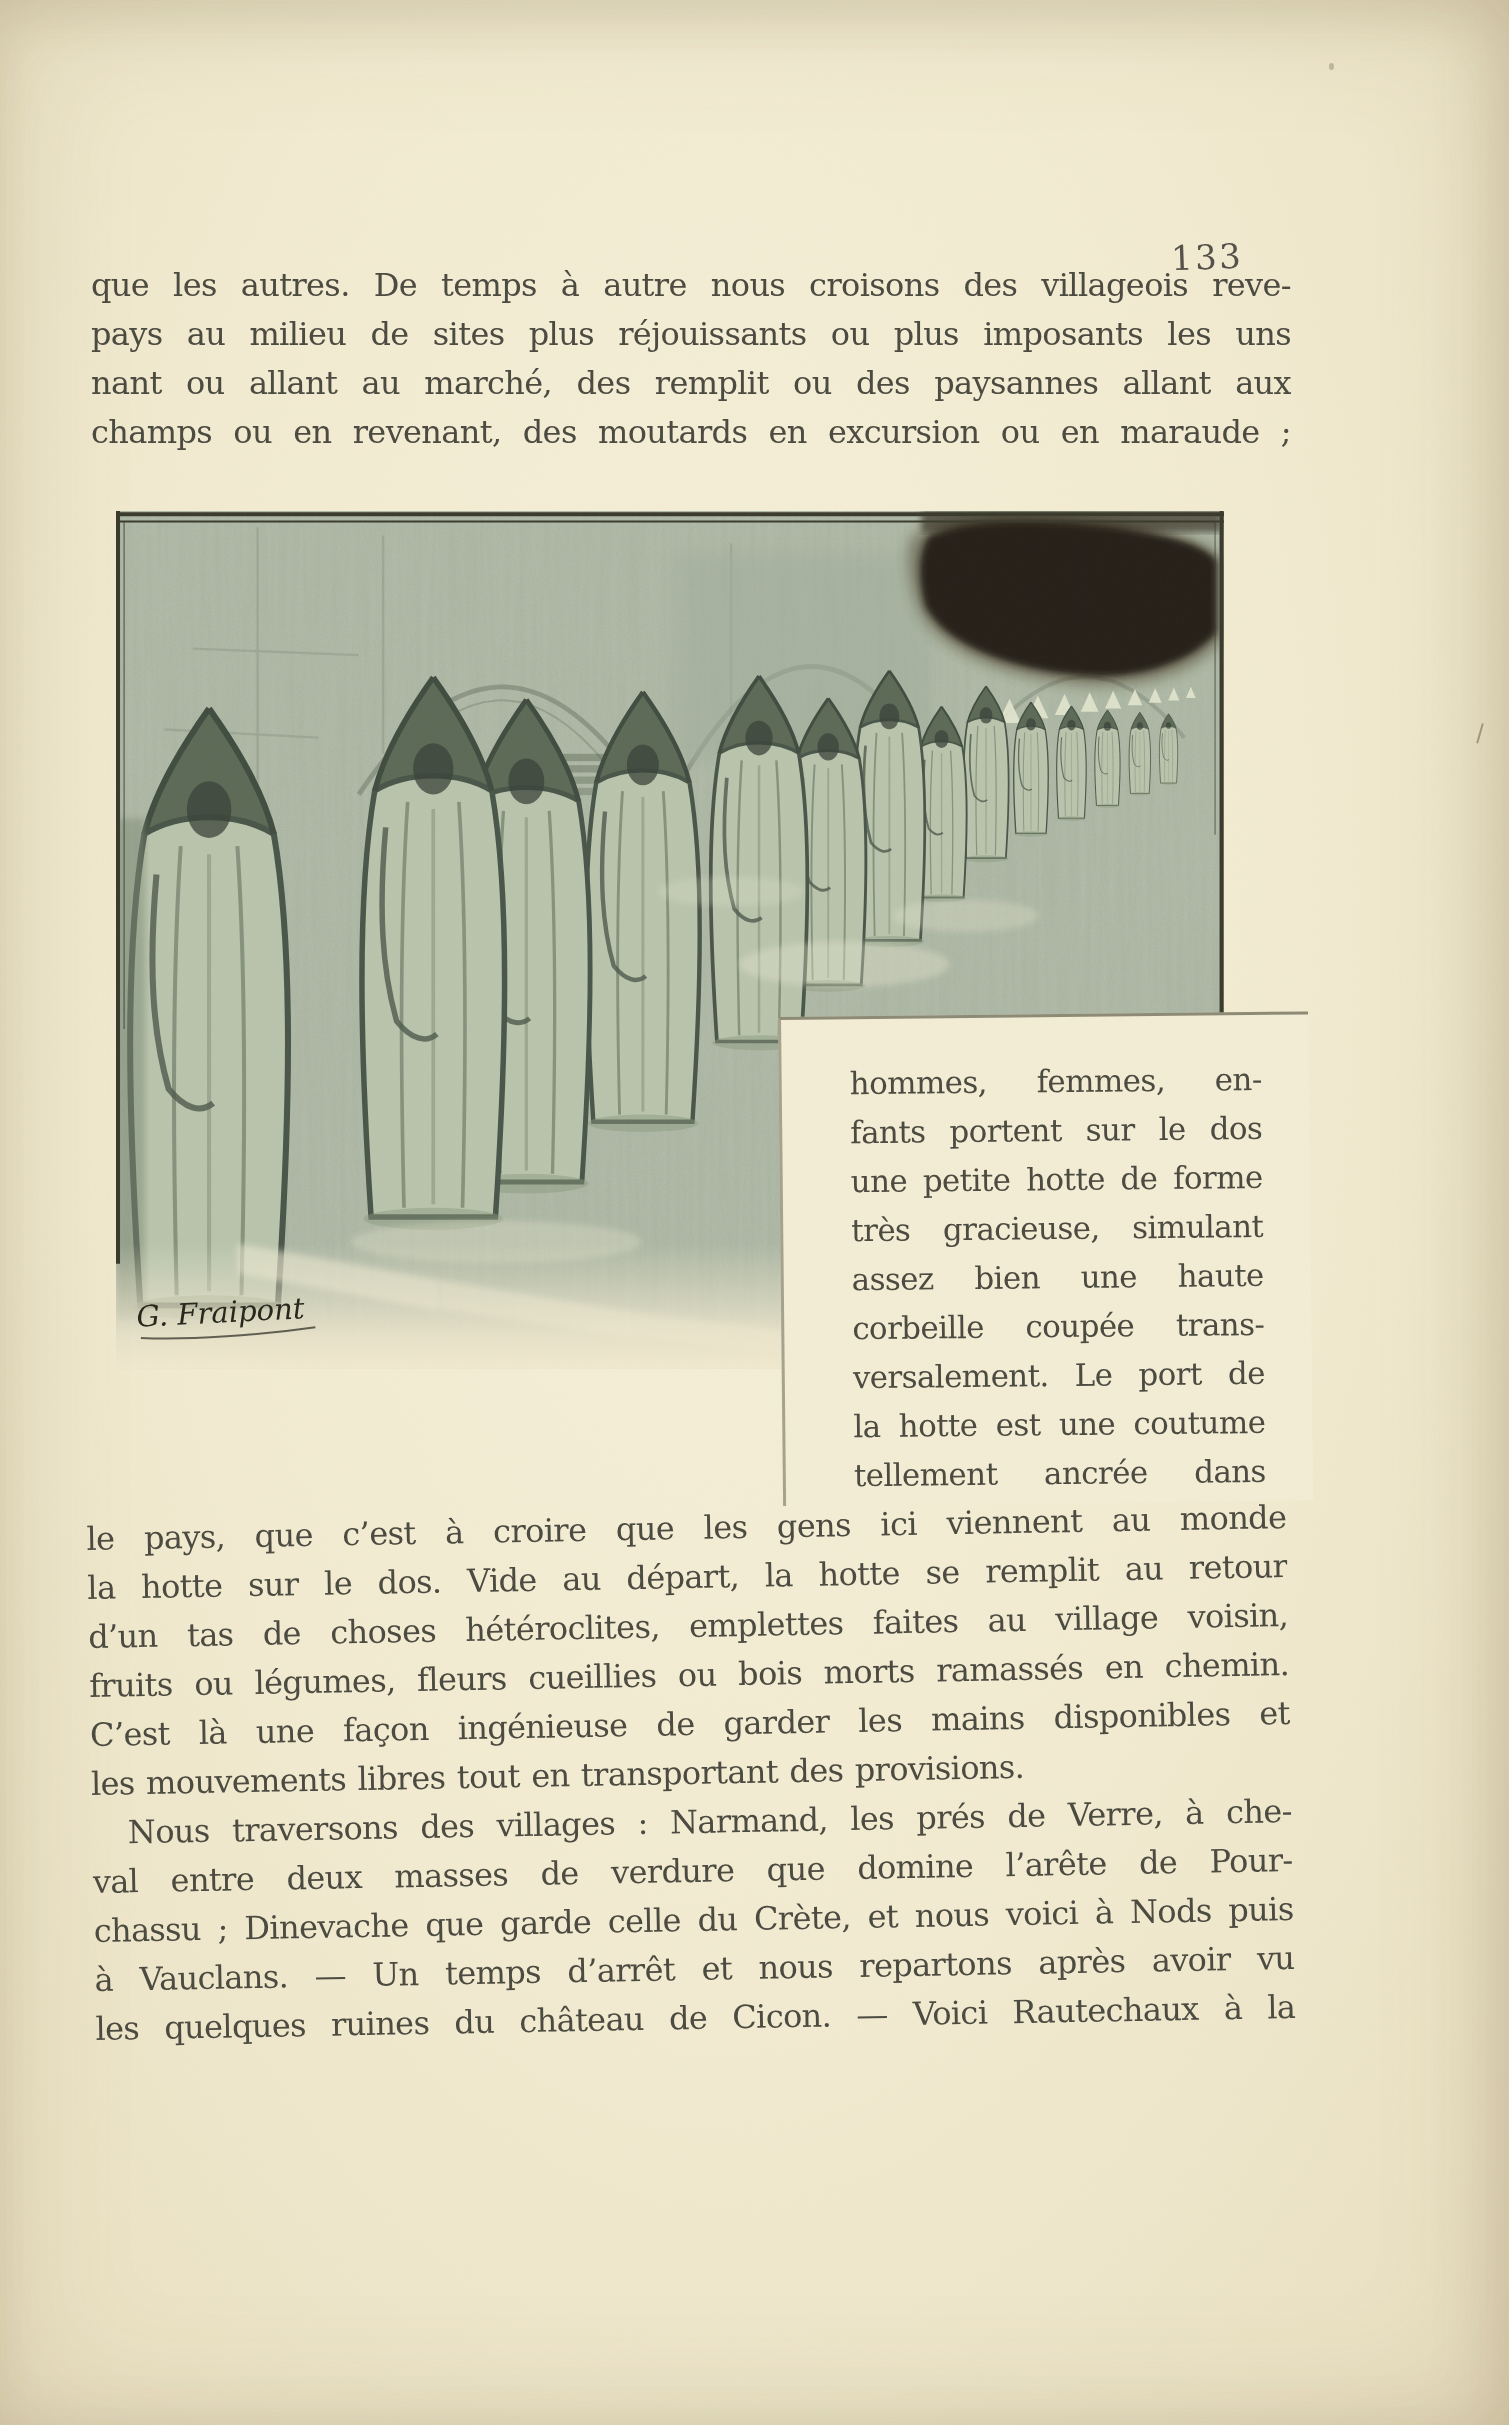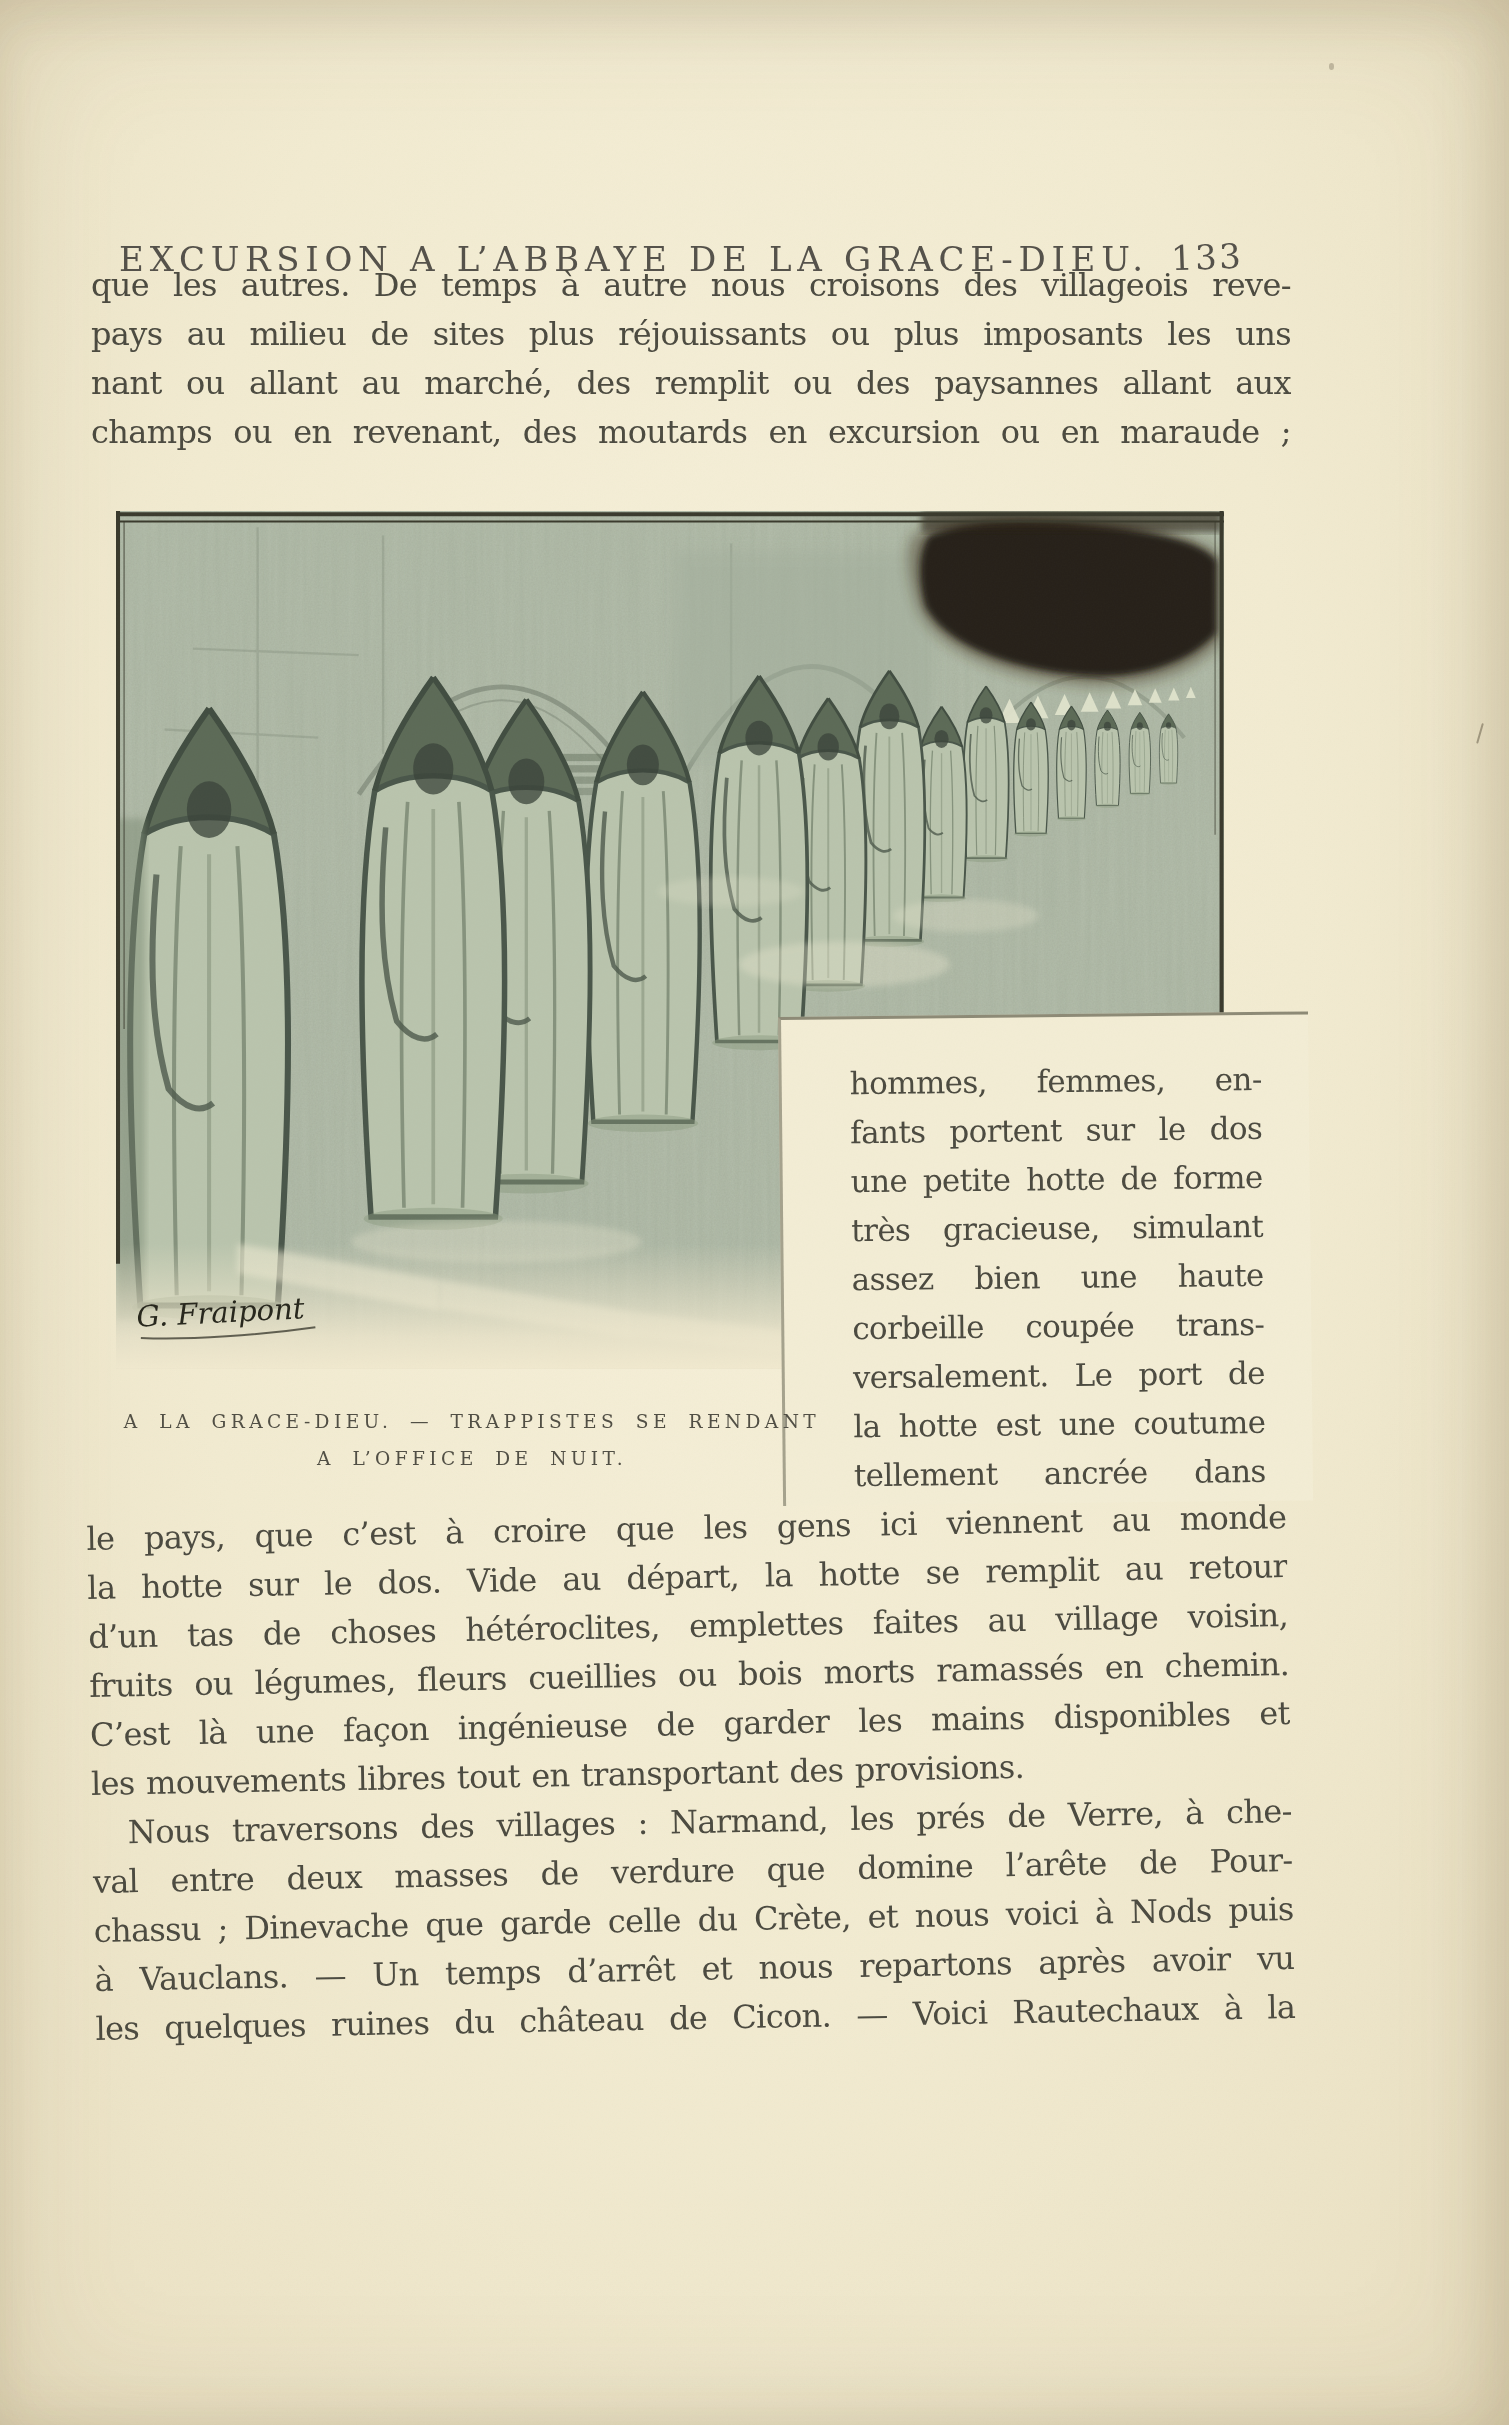--- a/index.html
+++ b/index.html
@@ -52,21 +52,20 @@
   .artifact-slash{position:absolute;left:1479px;top:723px;width:2.4px;height:21px;background:rgba(95,88,70,.5);transform:rotate(16deg);z-index:4;border-radius:1.6px;}
   .artifact-dot{position:absolute;left:1329px;top:63px;width:4.9px;height:6.5px;background:rgba(110,100,80,.35);border-radius:50%;z-index:4;}
   .page-grain{position:absolute;inset:0;z-index:30;pointer-events:none;opacity:.45;}
 </style>
 </head>
 <body>
 
 <div class="page">
 
   <div class="running-head">
-    <span class="running-title">EXCURSION A L’ABBAYE DE LA GRACE-DIEU.</span>
     <span class="page-number">133</span>
   </div>
 
   <div class="textblock para-top">
     <div class="line">que les autres. De temps à autre nous croisons des villageois reve-</div>
     <div class="line">pays au milieu de sites plus réjouissants ou plus imposants les uns</div>
     <div class="line">nant ou allant au marché, des remplit ou des paysannes allant aux</div>
     <div class="line">champs ou en revenant, des moutards en excursion ou en maraude ;</div>
   </div>
 
@@ -204,24 +203,20 @@
     <div class="line">fants portent sur le dos</div>
     <div class="line">une petite hotte de forme</div>
     <div class="line">très gracieuse, simulant</div>
     <div class="line">assez bien une haute</div>
     <div class="line">corbeille coupée trans-</div>
     <div class="line">versalement. Le port de</div>
     <div class="line">la hotte est une coutume</div>
     <div class="line">tellement ancrée dans</div>
   </div>
 
-  <div class="caption">
-    <div class="cap-line">A LA GRACE-DIEU. — TRAPPISTES SE RENDANT</div>
-    <div class="cap-line">A L’OFFICE DE NUIT.</div>
-  </div>
 
   <div class="textblock para-bottom">
     <div class="line">le pays, que c’est à croire que les gens ici viennent au monde</div>
     <div class="line">la hotte sur le dos. Vide au départ, la hotte se remplit au retour</div>
     <div class="line">d’un tas de choses hétéroclites, emplettes faites au village voisin,</div>
     <div class="line">fruits ou légumes, fleurs cueillies ou bois morts ramassés en chemin.</div>
     <div class="line">C’est là une façon ingénieuse de garder les mains disponibles et</div>
     <div class="line no-just">les mouvements libres tout en transportant des provisions.</div>
     <div class="line indent">Nous traversons des villages : Narmand, les prés de Verre, à che-</div>
     <div class="line">val entre deux masses de verdure que domine l’arête de Pour-</div>

